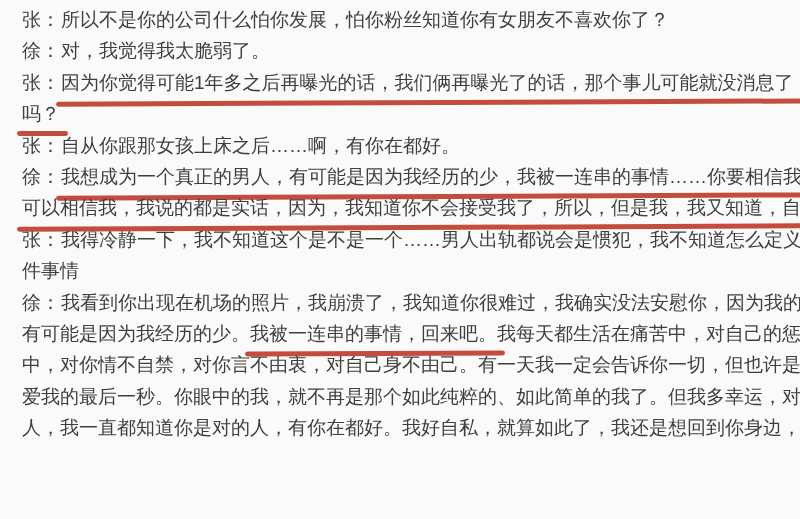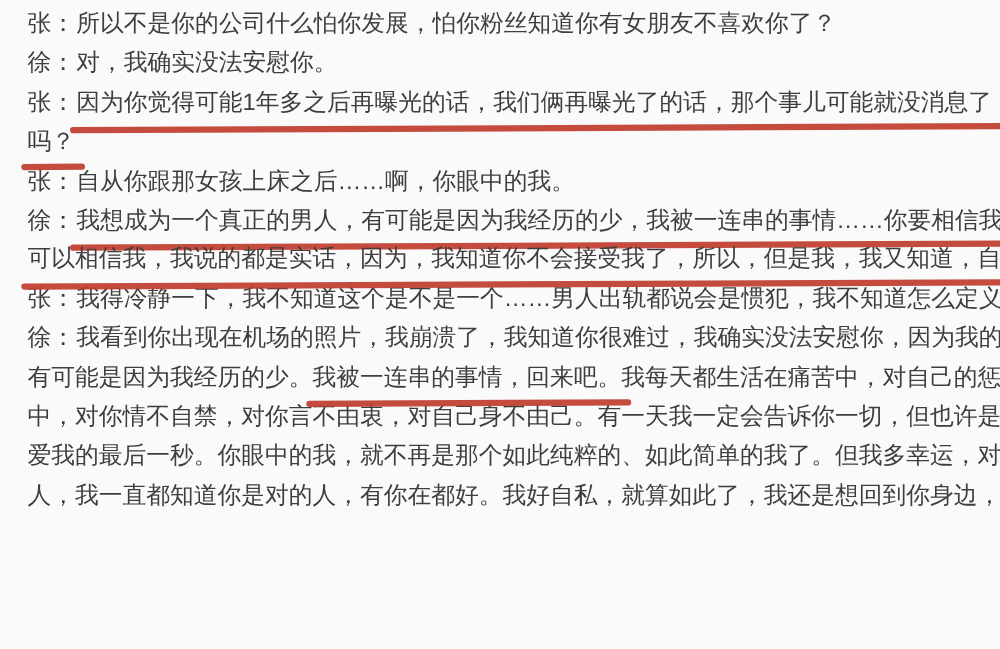--- a/index.html
+++ b/index.html
@@ -58,27 +58,28 @@
     color: #a4aab1;
     white-space: nowrap;
   }
 </style>
 </head>
 <body>
 
 <div class="page">
   <div class="transcript">
       <div class="line"><span class="speaker">张：</span><span class="seg">所以不是你的公司什么怕你发展，怕你粉丝知道你有女朋友不喜欢你了？</span></div>
-      <div class="line"><span class="speaker">徐：</span><span class="seg">对，我确实没法安慰你。</span></div>
+      <div class="line"><span class="speaker">徐：</span><span class="seg">对，我觉得我太脆弱了。</span></div>
       <div class="line"><span class="speaker">张：</span><span class="seg u">因为你觉得可能1年多之后再曝光的话，我们俩再曝光了的话，那个事儿可能就没消息了，是</span></div>
       <div class="line"><span class="seg u">吗？</span></div>
-      <div class="line"><span class="speaker">张：</span><span class="seg">自从你跟那女孩上床之后……啊，你眼中的我。</span></div>
+      <div class="line"><span class="speaker">张：</span><span class="seg">自从你跟那女孩上床之后……啊，有你在都好。</span></div>
       <div class="line"><span class="speaker">徐：</span><span class="seg u">我想成为一个真正的男人，有可能是因为我经历的少，我被一连串的事情……你要相信我，</span></div>
       <div class="line"><span class="seg u">可以相信我，我说的都是实话，因为，我知道你不会接受我了，所以，但是我，我又知道，自己</span></div>
       <div class="line"><span class="speaker">张：</span><span class="seg">我得冷静一下，我不知道这个是不是一个……男人出轨都说会是惯犯，我不知道怎么定义这</span></div>
+      <div class="line"><span class="seg">件事情</span></div>
       <div class="line"><span class="speaker">徐：</span><span class="seg">我看到你出现在机场的照片，我崩溃了，我知道你很难过，我确实没法安慰你，因为我的安</span></div>
       <div class="line"><span class="seg">有可能是因为我经历的少。</span><span class="seg u">我被一连串的事情，回来吧。</span><span class="seg">我每天都生活在痛苦中，对自己的惩罚之</span></div>
       <div class="line"><span class="seg">中，对你情不自禁，对你言不由衷，对自己身不由己。有一天我一定会告诉你一切，但也许是你</span></div>
       <div class="line"><span class="seg">爱我的最后一秒。你眼中的我，就不再是那个如此纯粹的、如此简单的我了。但我多幸运，对的</span></div>
       <div class="line"><span class="seg">人，我一直都知道你是对的人，有你在都好。我好自私，就算如此了，我还是想回到你身边，爱</span></div>
     </div>
   <div class="watermark">头私 @ 百维E期刊</div>
 </div>
 
 </body></html>

